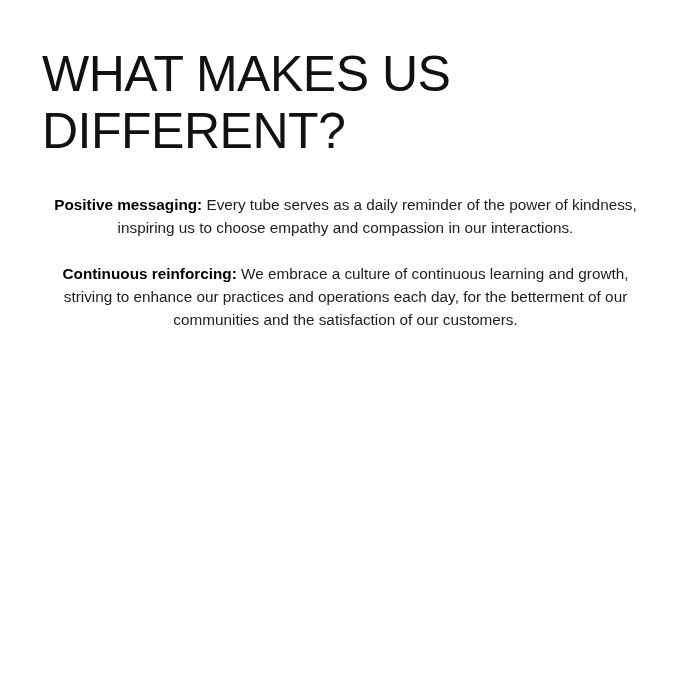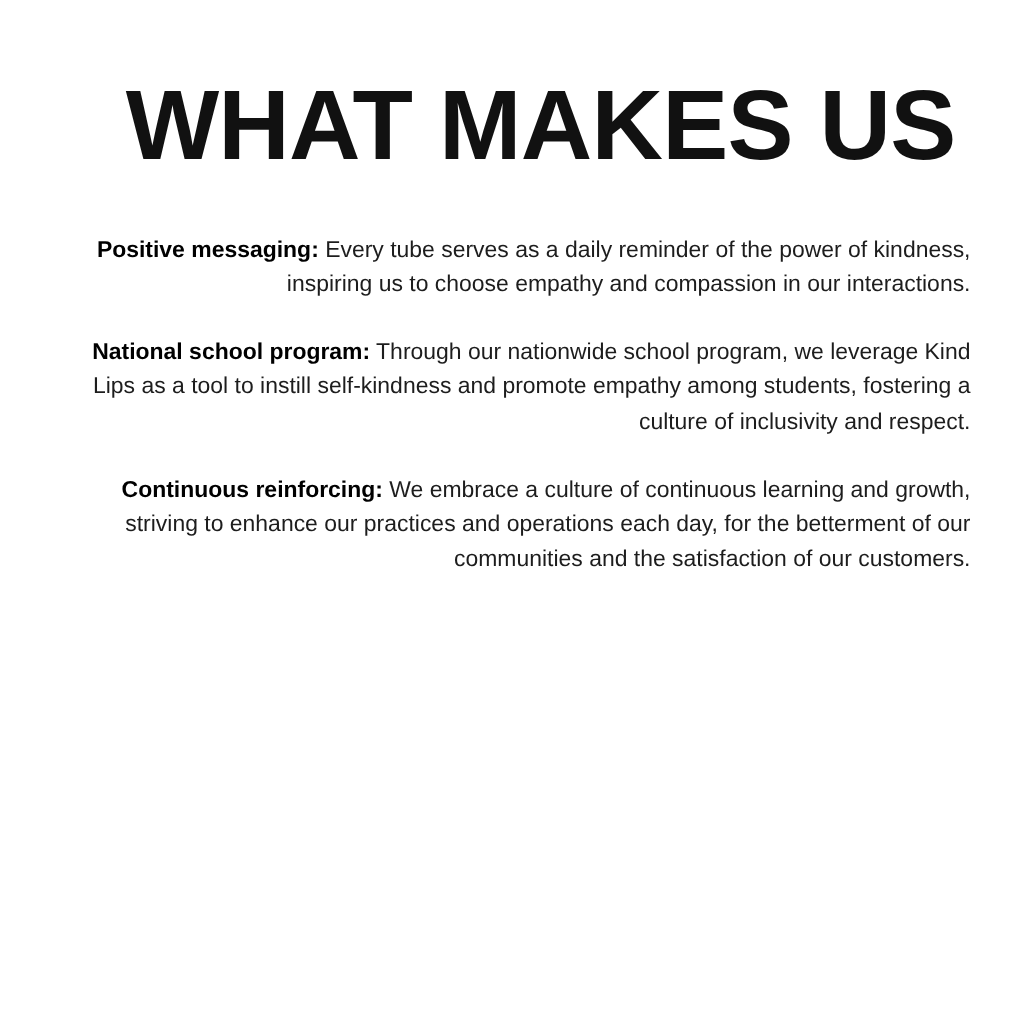--- a/index.html
+++ b/index.html
@@ -16,66 +16,64 @@
   }
   .page {
     width: 679px;
     height: 679px;
     box-sizing: border-box;
     padding: 46px 32px 20px 32px;
     display: flex;
     flex-direction: column;
   }
   .headline {
-    text-align: right;
-    font-size: 66px;
+    text-align: left;
+    font-size: 50px;
     line-height: 1.13;
-    font-weight: 700;
+    font-weight: 400;
     letter-spacing: -0.5px;
     color: #111111;
     margin: 0 0 34px 0;
     padding: 0 10px;
   }
   .headline .line {
     display: block;
   }
   .body-block {
     margin: 0 0 22px 12px;
     font-size: 15.3px;
     line-height: 1.52;
     color: #1d1d1d;
-    text-align: right;
+    text-align: center;
   }
   .body-block:last-child {
     margin-bottom: 0;
   }
   .lead {
     font-weight: 700;
     color: #000000;
   }
   .para-text {
     font-weight: 400;
   }
 </style>
 </head>
 <body>
 
 <div class="page">
 
   <h1 class="headline">
     <span class="line">WHAT MAKES US</span>
+    <span class="line">DIFFERENT?</span>
   </h1>
 
   <p class="body-block">
     <span class="lead">Positive messaging:</span><span class="para-text"> Every tube serves as a daily reminder of the power of kindness, inspiring us to choose empathy and compassion in our interactions.</span>
   </p>
 
 
-  <p class="body-block">
-    <span class="lead">National school program:</span><span class="para-text"> Through our nationwide school program, we leverage Kind Lips as a tool to instill self-kindness and promote empathy among students, fostering a culture of inclusivity and respect.</span>
-  </p>
 
 
   <p class="body-block">
     <span class="lead">Continuous reinforcing:</span><span class="para-text"> We embrace a culture of continuous learning and growth, striving to enhance our practices and operations each day, for the betterment of our communities and the satisfaction of our customers.</span>
   </p>
 
 </div>
 
 </body></html>

